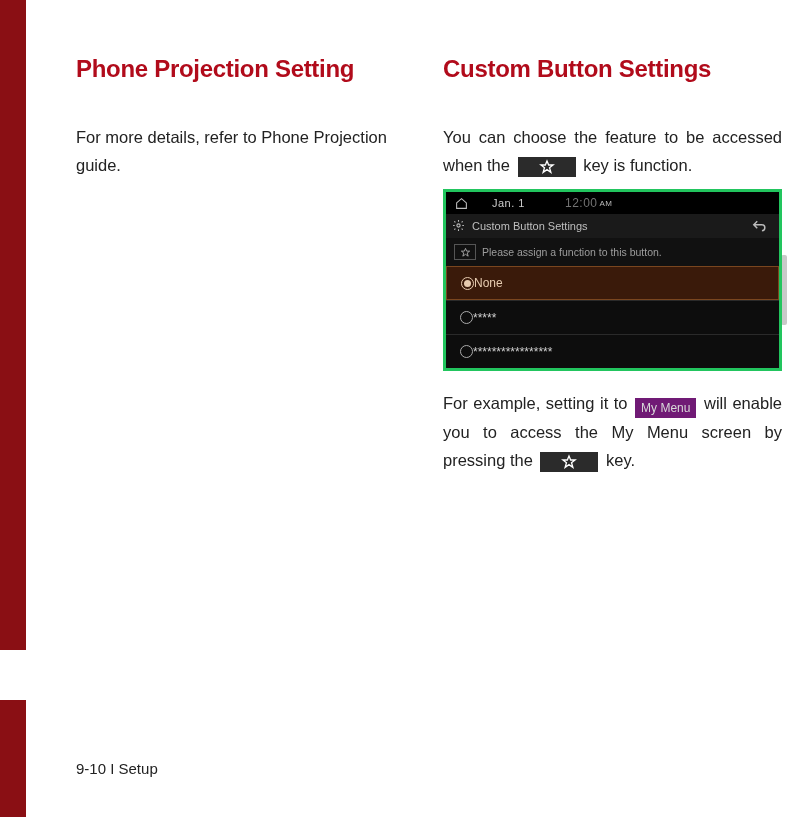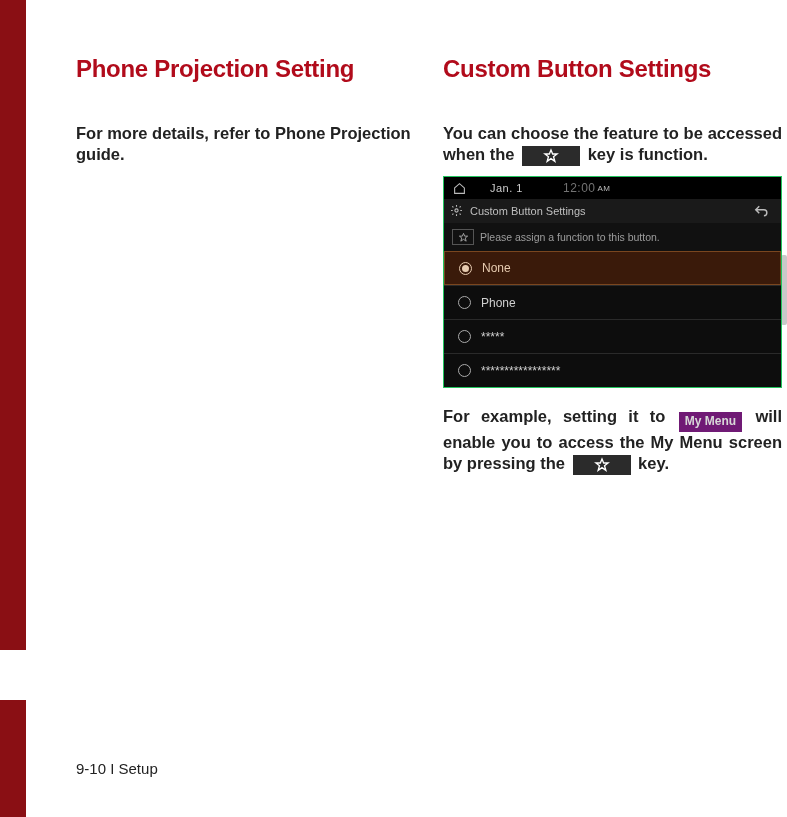--- a/index.html
+++ b/index.html
@@ -8,40 +8,40 @@
   .side-band { width: 26px; height: 817px; display: flex; flex-direction: column; }
   .band-top { background: #8a0f14; flex: 0 0 650px; }
   .band-white { background: #fff; flex: 0 0 50px; }
   .band-bot { background: #8a0f14; flex: 1; }
 
   .content { flex: 1; padding: 55px 0 0 50px; display: flex; gap: 28px; position: relative; }
   .col { width: 339px; }
 
   h2.red-title { font-size: 24px; font-weight: 700; color: #b10b1b; margin-bottom: 40px; font-family: Arial, sans-serif; letter-spacing: -0.3px; }
 
-  p.body { font-size: 16.5px; color: #222; line-height: 21px; font-weight: bold; }
+  p.body { font-size: 16.5px; color: #222; line-height: 28px; }
   p.body.justify { text-align: justify; }
 
   .key-badge {
     display: inline-flex; align-items: center; justify-content: center;
     width: 58px; height: 20px; background: #2b2b2b; vertical-align: -4px;
     margin: 0 3px; color:#fff;
   }
   .key-badge svg { display:block; }
 
   .mm-badge {
     display: inline-flex; align-items: center; justify-content: center;
     height: 20px; padding: 0 6px; background: #701a75; color: #d8d8d8;
     font-size: 12px; vertical-align: -3px; margin: 0 2px;
   }
 
   
   .device {
     width: 339px; background:#000; color:#d0d0d0; font-size:11px;
-    margin: 10px 0 18px 0; border:1px solid #22c55e;
+    margin: 10px 0 18px 0; border:3px solid #22c55e;
   }
   .dev-status {
     display:flex; align-items:center; height:22px; background:#000; padding:0 6px;
     font-family: Arial; letter-spacing:0.5px;
   }
   .dev-status .home-ic { width:18px; display:flex; justify-content:center; }
   .dev-status .date { margin-left:22px; font-size:11px; color:#ccc; }
   .dev-status .time { margin-left:40px; font-size:12px; color:#737373; }
   .dev-status .ampm { font-size:8px; margin-left:2px; color:#bbb; }
 
@@ -55,21 +55,21 @@
 
   .dev-hint {
     display:flex; align-items:center; height:28px; background:#111;
     padding:0 8px; gap:6px; font-size:10.5px; color:#9d9d9d;
   }
   .dev-hint .star-badge {
     width:22px; height:16px; border:1px solid #555; display:flex; align-items:center; justify-content:center;
   }
 
   .dev-row {
-    display:flex; align-items:center; height:34px; padding:0 14px; gap:10px;
+    display:flex; align-items:center; height:34px; padding:0 14px; 
     border-top:1px solid #2a2a2a; font-size:12px; color:#cfcfcf; background:#0d0d0d;
   }
   .dev-row.selected { background:#3a1a0a; color:#e6cbb0; border:1px solid #7a461f; }
   .radio { width:13px; height:13px; border:1.5px solid #aaa; border-radius:50%; position:relative; flex:none;}
   .dev-row.selected .radio::after {
     content:""; position:absolute; inset:2px; border-radius:50%; background:#e6cbb0;
   }
   .dev-row.selected .radio { border-color:#e6cbb0; }
 
   .scrollbar-fake {
@@ -144,24 +144,20 @@
           </span>
           <span>Please assign a function to this button.</span>
         </div>
         <div id="device-options">
             <div class="dev-row selected">
               <span class="radio"></span>
               <span>None</span>
             </div>
             <div class="dev-row">
               <span class="radio"></span>
-              <span>Phone</span>
-            </div>
-            <div class="dev-row">
-              <span class="radio"></span>
               <span>*****</span>
             </div>
             <div class="dev-row">
               <span class="radio"></span>
               <span>*****************</span>
             </div>
           </div>
       </div>
 
       <p class="body justify">

